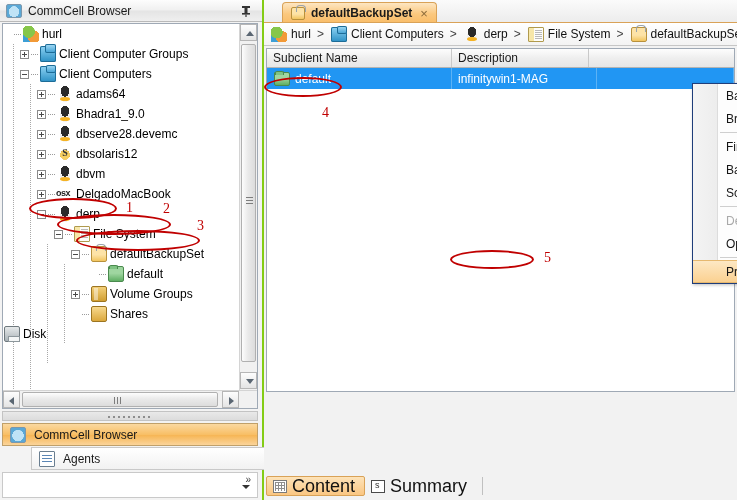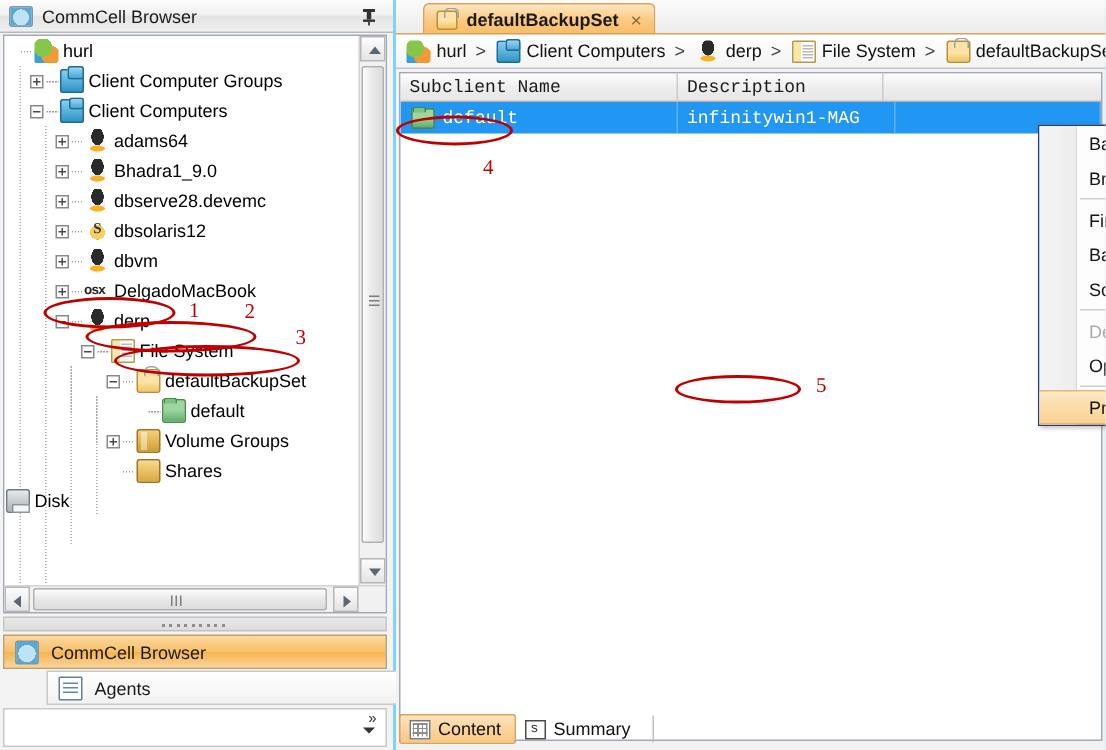--- a/index.html
+++ b/index.html
@@ -7,21 +7,21 @@
     margin: 0; padding: 0;
     width: 737px; height: 500px;
     overflow: hidden;
     font-family: "Liberation Sans", sans-serif;
     font-size: 12px;
     background: #f0f0f0;
   }
   #root {
     position: relative;
     width: 737px; height: 500px;
-    background: #7dd3fc;
+    background: #84cc16;
   }
 
   
   #left-panel {
     position: absolute; left: 0; top: 0;
     width: 262px; height: 500px;
     background: #f3f3f3;
   }
   #left-titlebar {
     position: absolute; left: 0; top: 0;
@@ -353,25 +353,24 @@
     overflow: hidden;
     padding-left: 6px;
   }
   .crumb { display:flex; align-items:center; flex:0 0 auto; cursor:pointer; }
   .crumb .cico { width:16px;height:15px;position:relative;flex:0 0 auto; }
   .crumb .ctxt { margin-left:4px; font-size:12px; color:#111; white-space:nowrap; }
   .csep { margin: 0 6px; color:#444; font-size:12px; flex:0 0 auto; }
 
   #grid {
     position: absolute; left: 2px; top: 48px;
-    width: 469px; height: 446px;
+    width: 469px; height: 344px;
     border: 1px solid #9fa9b5;
     background: #fff;
     overflow: hidden;
-    font-family: Liberation Mono, monospace;
   }
   #grid-head { display: flex; height: 19px;
     background: linear-gradient(to bottom,#fdfdfd,#eeeeee 52%,#e6e6e6);
     border-bottom: 1px solid #b3b3b3; }
   .gh {
     font-size: 12px; color: #1a1a1a;
     display: flex; align-items: center; padding-left: 6px;
     border-right: 1px solid #c9c9c9;
     cursor: pointer;
   }
@@ -420,21 +419,21 @@
 
   
   #bottomtabs {
     position: absolute; left: 2px; top: 476px;
     width: 469px; height: 22px;
     display: flex; align-items: flex-start;
   }
   .btab {
     height: 20px; display:flex; align-items:center;
     padding: 0 9px 0 6px;
-    font-size: 12px; color:#111; cursor: pointer;
+    font-size: 18px; color:#111; cursor: pointer;
   }
   .btab.sel {
     background: linear-gradient(to bottom,#fde3b9,#fac682);
     border: 1px solid #d9a257;
     border-radius: 2px;
   }
   .btab .bico { width:14px;height:13px;position:relative;flex:0 0 auto;margin-right:5px;}
   .bic-content{ background:#fff; border:1px solid #7a7a7a; }
   .bic-content::after{
     content:""; position:absolute; left:1px; top:1px; right:1px; bottom:1px;

